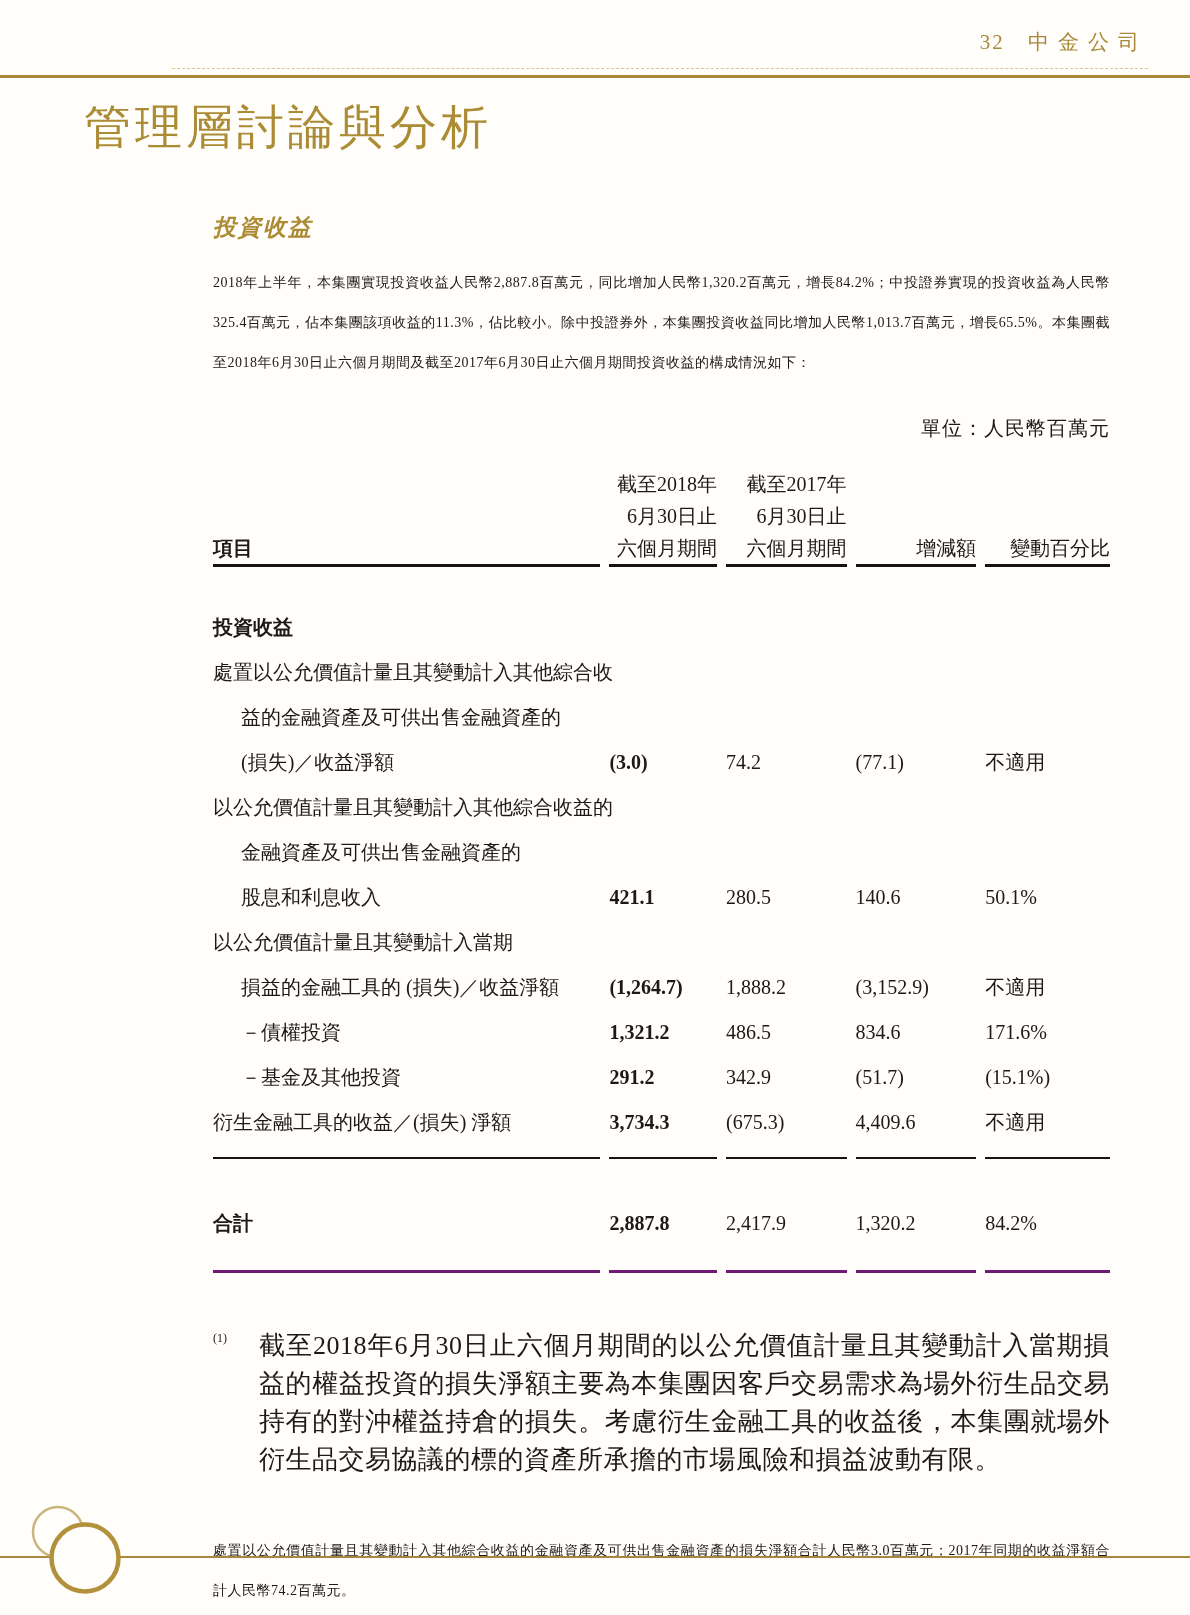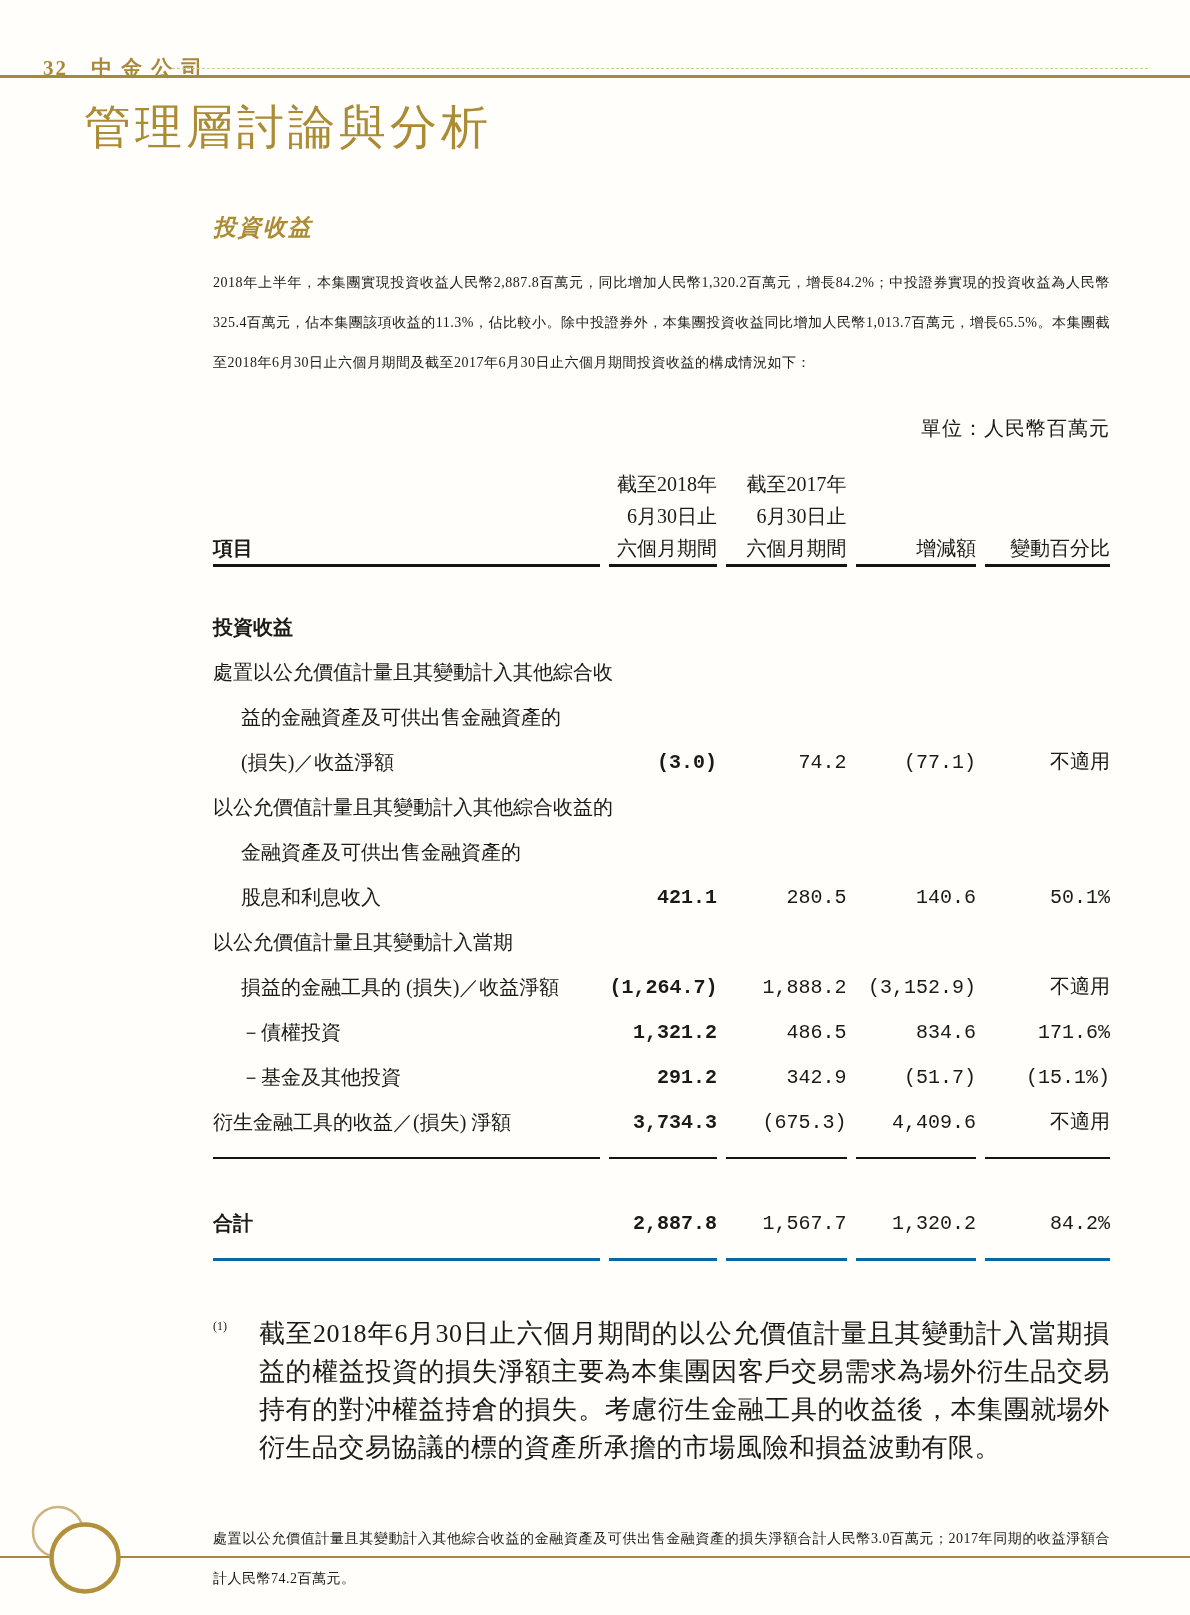--- a/index.html
+++ b/index.html
@@ -11,25 +11,26 @@
     width: 1190px;
     height: 1615px;
     background: #fffefa;
     overflow: hidden;
     color: #1d1a16;
   }
 
   
   .running-header {
     position: absolute;
-    top: 54px; left: 43px; right: 42px;
+    top: 28px; left: 43px; right: 42px;
     color: #a9883a;
     font-size: 21px;
-    font-weight: bold;
+    font-weight: normal;
     white-space: nowrap;
+    text-align: right;
   }
   .running-header .pagenum { letter-spacing: 2px; }
   .running-header .company { margin-left: 18px; letter-spacing: 9px; }
   .header-leader {
     position: absolute;
     top: 68px; left: 172px; right: 42px;
     border-top: 1px dashed #d8c795;
   }
   .header-rule {
     position: absolute;
@@ -99,27 +100,27 @@
     font-weight: normal;
   }
   thead th div { line-height: 32px; }
   thead th.item-h { text-align: left; font-weight: bold; }
   thead th.num-h { text-align: right; }
   thead th.bold-h { font-weight: normal; }
 
   td.item { text-align: left; vertical-align: bottom; }
   td.item div { line-height: 45px; white-space: nowrap; }
   td.item div.ind { padding-left: 28px; }
-  td.num { text-align: right; vertical-align: bottom; line-height: 45px; white-space: nowrap; font-family: Liberation Mono, monospace; }
+  td.num { vertical-align: bottom; line-height: 45px; white-space: nowrap; }
   .b { font-weight: bold; }
 
   tr.spacer-lg td { height: 38px; border: 0; }
   tr.spacer-md td { height: 42px; border: 0; }
   tr.rule-light td { border-bottom: 2px solid #171410; padding-bottom: 12px; }
-  tr.rule-heavy td { border-bottom: 3px solid #0369a1; padding-bottom: 12px; }
+  tr.rule-heavy td { border-bottom: 3px solid #701a75; padding-bottom: 24px; }
 
   .sup { font-size: 12px; vertical-align: super; letter-spacing: 0; }
 
   
   .footnote {
     display: flex;
     margin-top: 54px;
     align-items: flex-start;
   }
   .fn-marker {
@@ -277,21 +278,21 @@
 
         <tr class="spacer-md">
             <td colspan="5"></td>
           </tr>
 
         <tr class="rule-heavy">
           <td class="item b">
               <div>合計</div>
             </td>
           <td class="num b">2,887.8</td>
-          <td class="num">1,567.7</td>
+          <td class="num">2,417.9</td>
           <td class="num">1,320.2</td>
           <td class="num">84.2%</td>
         </tr>
       </tbody>
     </table>
 
     <div class="footnote">
       <span class="fn-marker">(1)</span>
       <p class="fn-text">截至2018年6月30日止六個月期間的以公允價值計量且其變動計入當期損益的權益投資的損失淨額主要為本集團因客戶交易需求為場外衍生品交易持有的對沖權益持倉的損失。考慮衍生金融工具的收益後，本集團就場外衍生品交易協議的標的資產所承擔的市場風險和損益波動有限。</p>
     </div>

